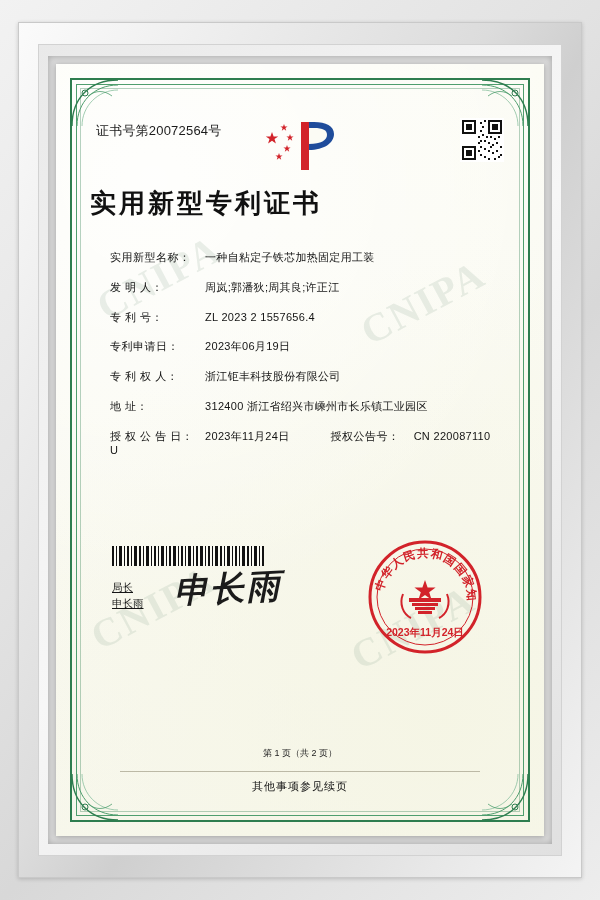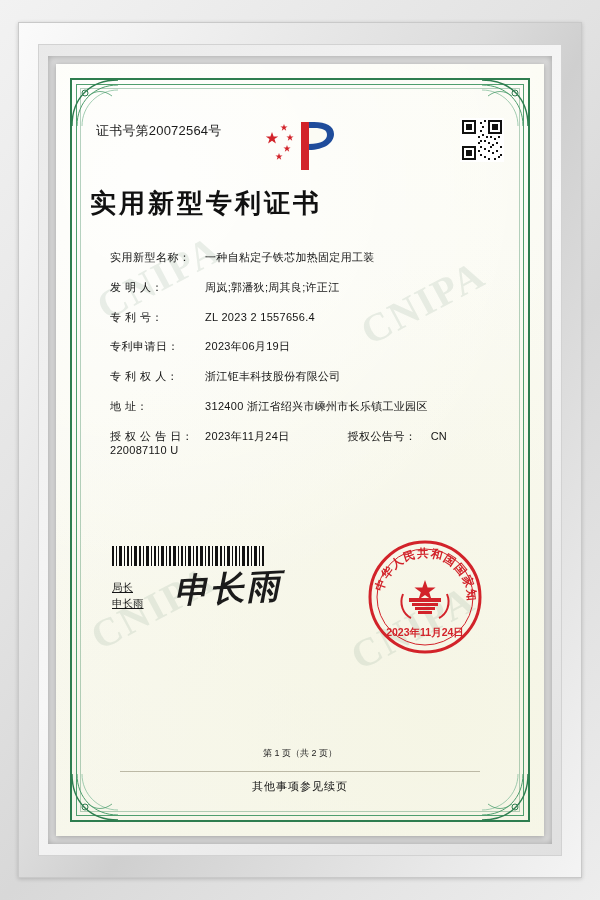--- a/index.html
+++ b/index.html
@@ -161,21 +161,21 @@
     width: 92px;
     letter-spacing: 0.5px;
   }
   .field .val {
     display: inline;
     letter-spacing: 0.3px;
   }
   .field .lab2 {
     display: inline-block;
     width: 80px;
-    margin-left: 55px;
+    margin-left: 38px;
     letter-spacing: 0.5px;
   }
 
   .paras {
     position: absolute;
     left: 22px; right: 18px;
     top: 330px;
     font-size: 9.4px;
     line-height: 1.75;
     color: #1a1a1a;

